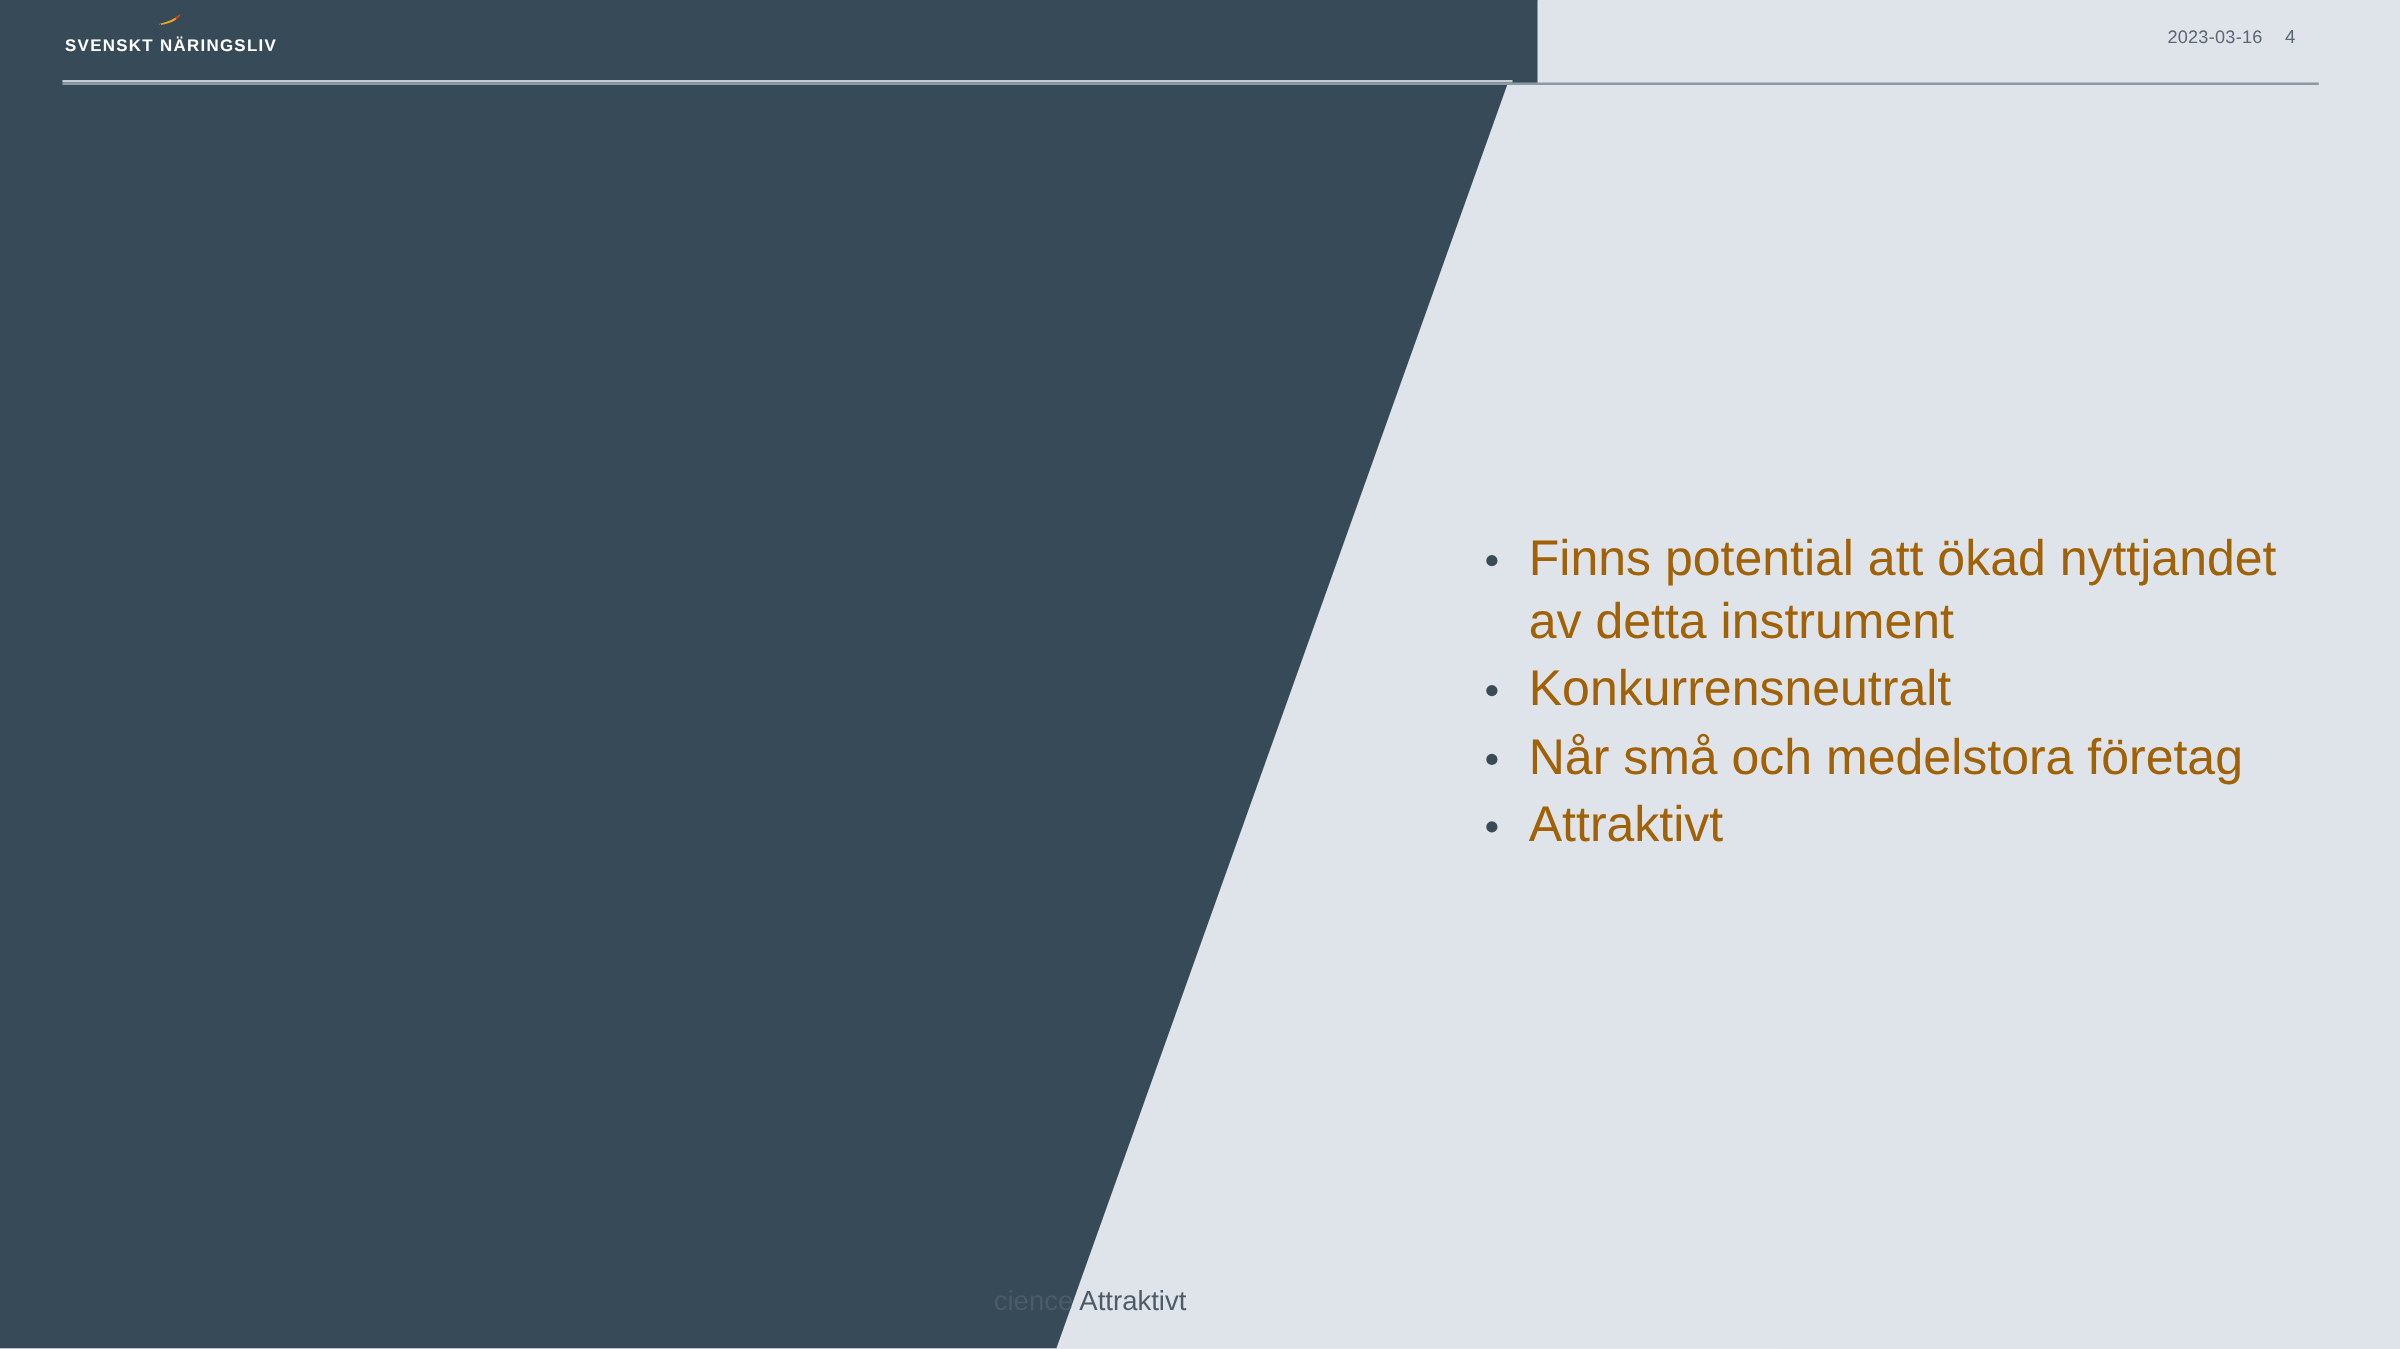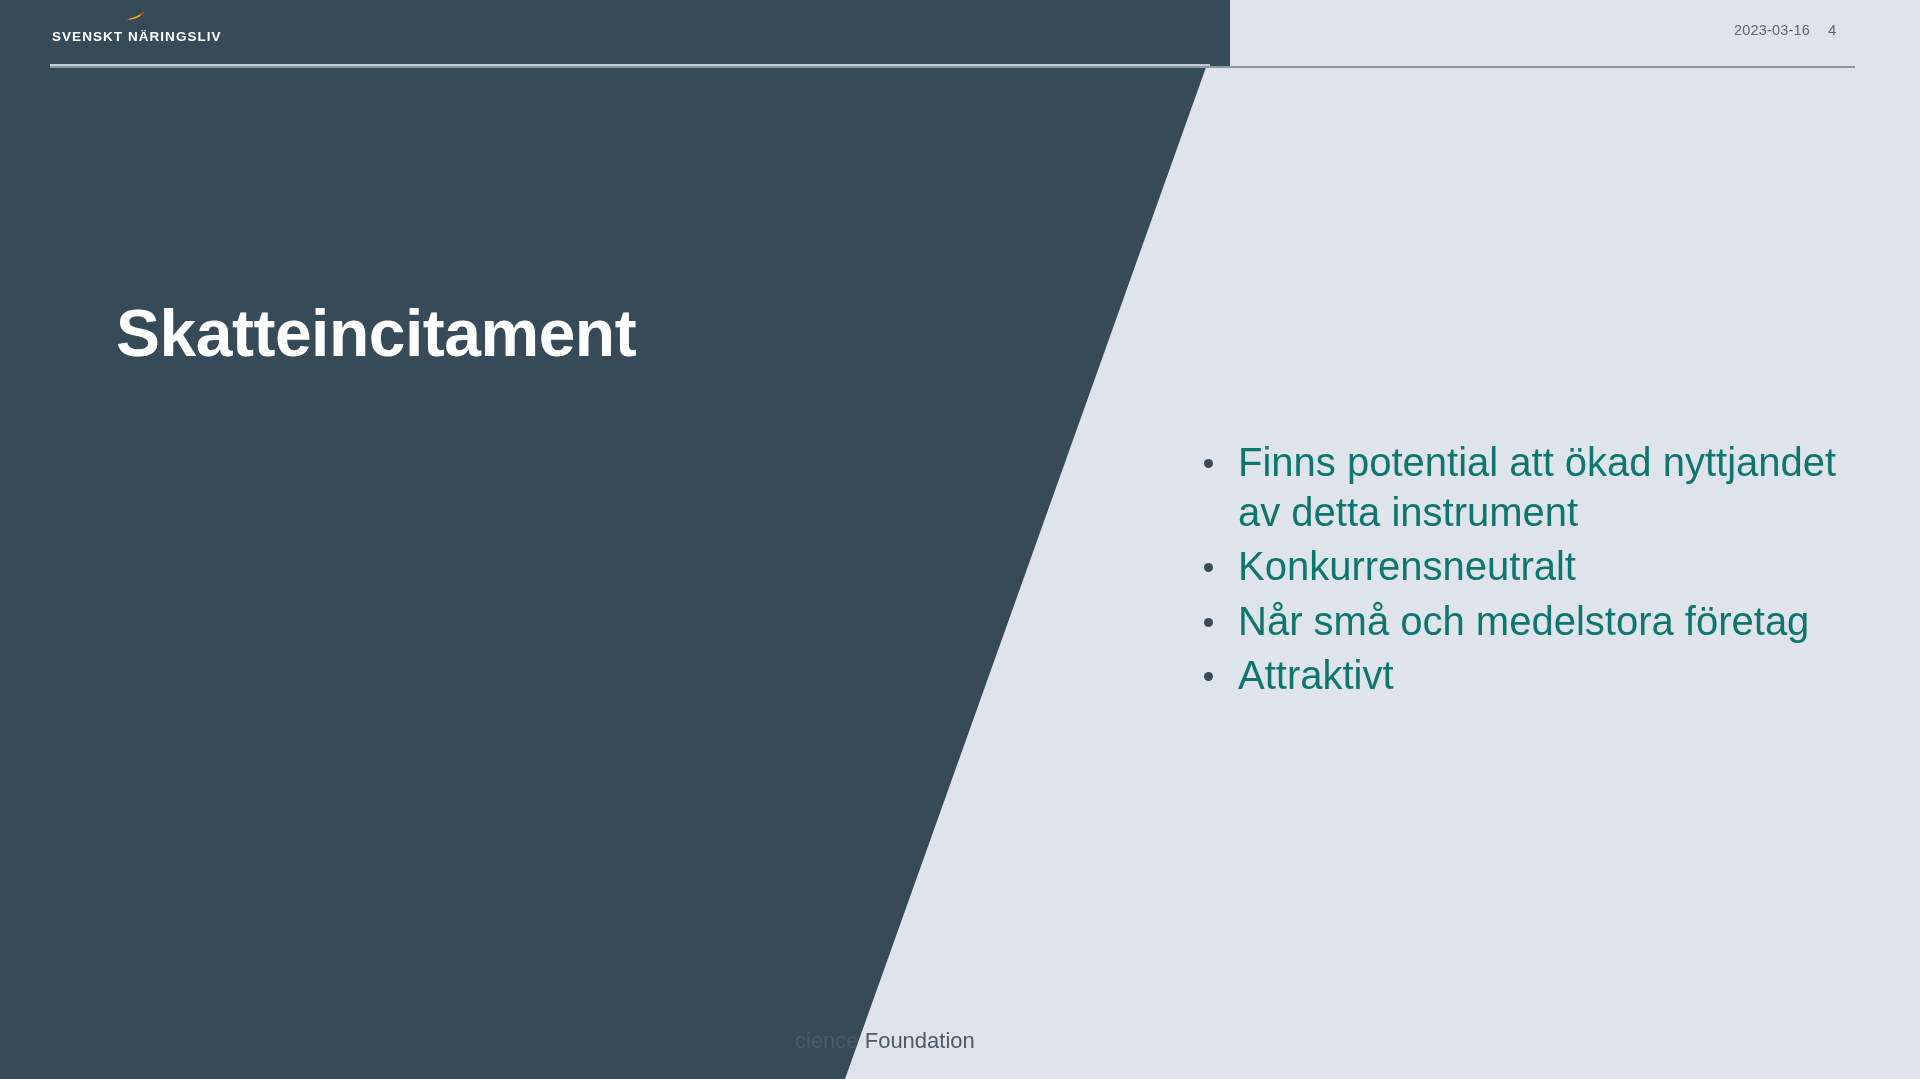--- a/index.html
+++ b/index.html
@@ -121,23 +121,23 @@
     white-space: nowrap;
   }
 
   
   .bullets {
     position: absolute;
     left: 1185px;
     top: 422px;
     width: 660px;
     list-style: none;
-    margin: 16px;
+    margin: 1px;
     padding: 0;
-    color: #0f766e;
+    color: #a16207;
     font-size: 40px;
     line-height: 1.24;
   }
   .bullets li {
     position: relative;
     padding-left: 37px;
     margin: 0 0 5px 0;
   }
   .bullets li .dot {
     position: absolute;
@@ -183,36 +183,35 @@
       <span class="logo-text">SVENSKT NÄRINGSLIV</span>
     </div>
 
     <div class="header-rule-hi"></div>
     <div class="header-rule"></div>
 
     <div class="header-date">2023-03-16</div>
     <div class="header-pagenum">4</div>
   </div>
 
-  <h1 class="slide-title">Skatteincitament</h1>
 
   <ul class="bullets">
     <li>
       <span class="dot"></span>
       <span>Finns potential att ökad nyttjandet av detta instrument</span>
     </li>
     <li>
       <span class="dot"></span>
       <span>Konkurrensneutralt</span>
     </li>
     <li>
       <span class="dot"></span>
       <span>Når små och medelstora företag</span>
     </li>
     <li>
       <span class="dot"></span>
       <span>Attraktivt</span>
     </li>
   </ul>
 
-  <div class="footer-caption">cience Foundation</div>
+  <div class="footer-caption">cience Attraktivt</div>
 
 </div>
 
 </body></html>

